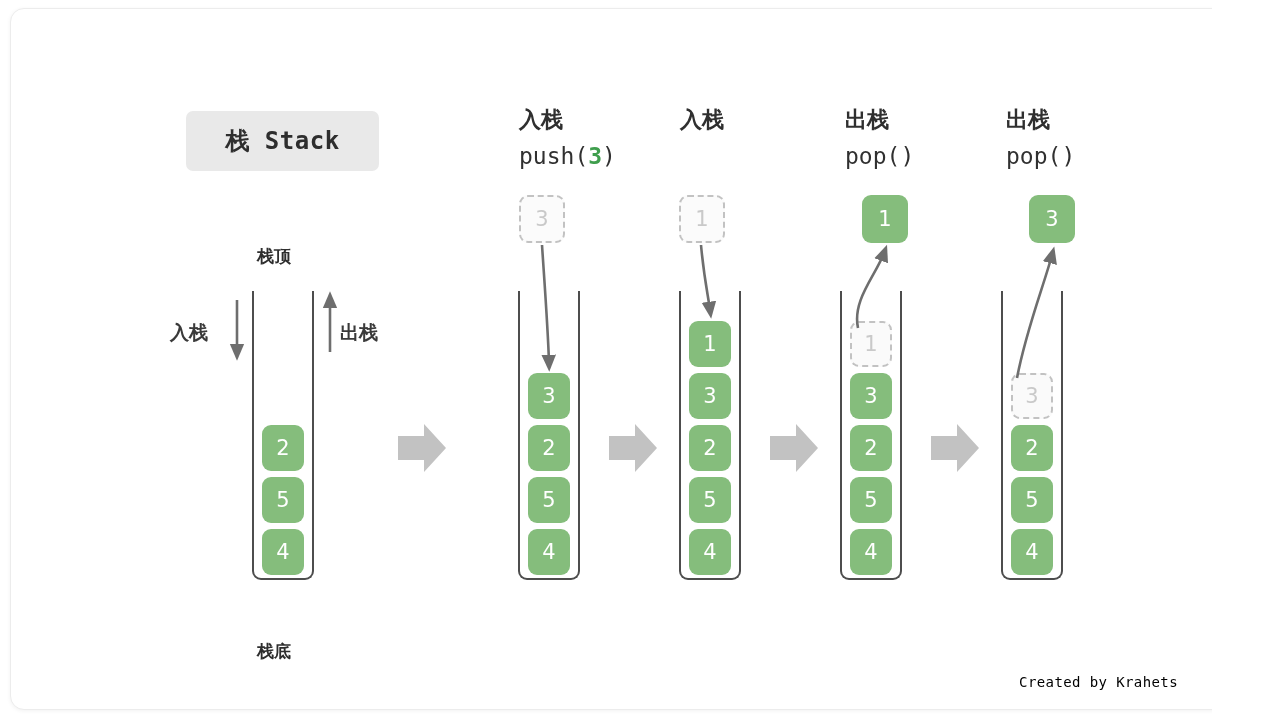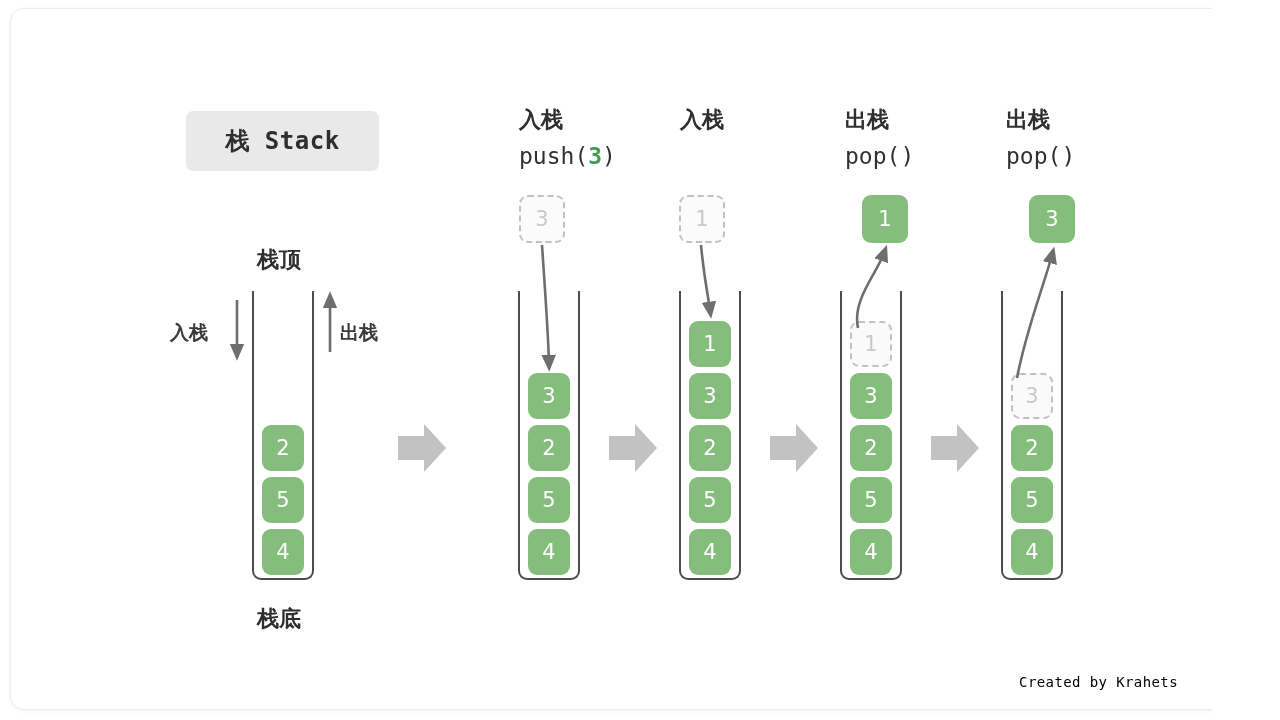--- a/index.html
+++ b/index.html
@@ -151,21 +151,21 @@
     font-family: "DejaVu Sans", sans-serif;
     font-weight: 700;
     font-size: 19px;
     color: #3a3a3a;
     white-space: nowrap;
   }
   .cap-label {
     position: absolute;
     font-family: Liberation Serif, serif;
     font-weight: 700;
-    font-size: 22px;
+    font-size: 17px;
     color: #2e2e2e;
     white-space: nowrap;
   }
 
   
   .overlay {
     position: absolute;
     left: 0; top: 0;
     width: 1280px; height: 720px;
     pointer-events: none;
@@ -183,21 +183,21 @@
 </style>
 </head>
 <body>
 
 <div id="page">
   <div class="card"></div>
 
   <div class="title-badge">栈 Stack</div>
 
   <div class="cap-label" style="left:257px; top:245px;">栈顶</div>
-  <div class="cap-label" style="left:257px; top:604px;">栈底</div>
+  <div class="cap-label" style="left:257px; top:640px;">栈底</div>
   <div class="side-label" style="left:170px; top:320px;">入栈</div>
   <div class="side-label" style="left:340px; top:320px;">出栈</div>
 
   <div class="stack" style="left:252px; top:291px;">
     <div class="wall"></div>
     <div class="slots">
       <div class="cell filled">4</div>
       <div class="cell filled">5</div>
       <div class="cell filled">2</div>
     </div>

